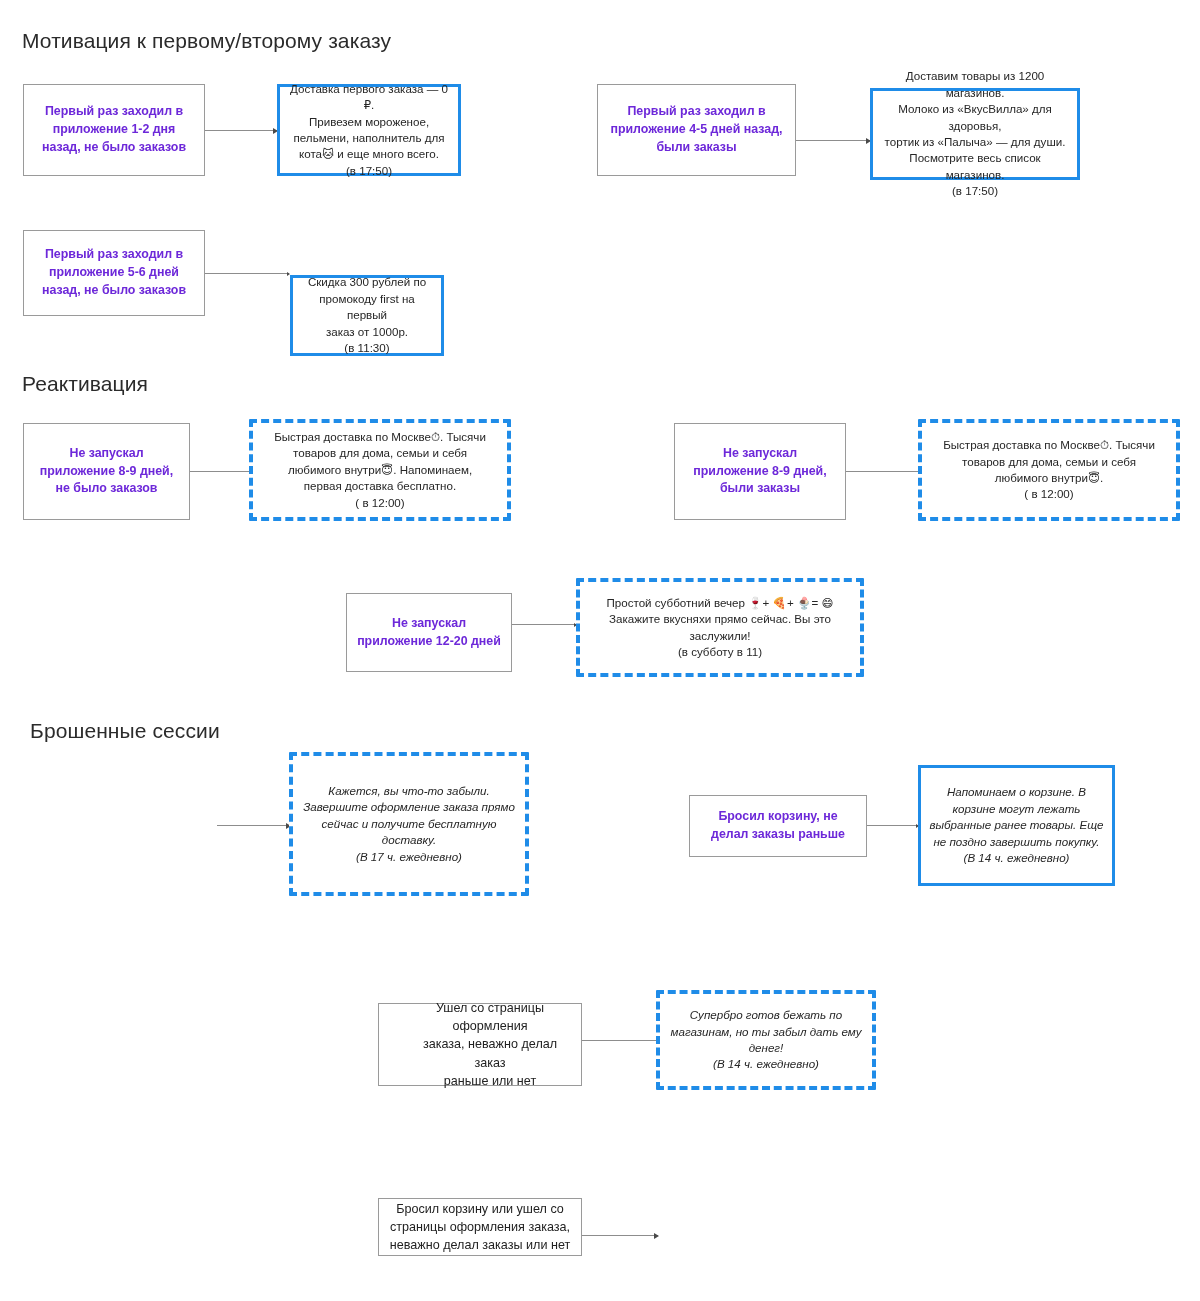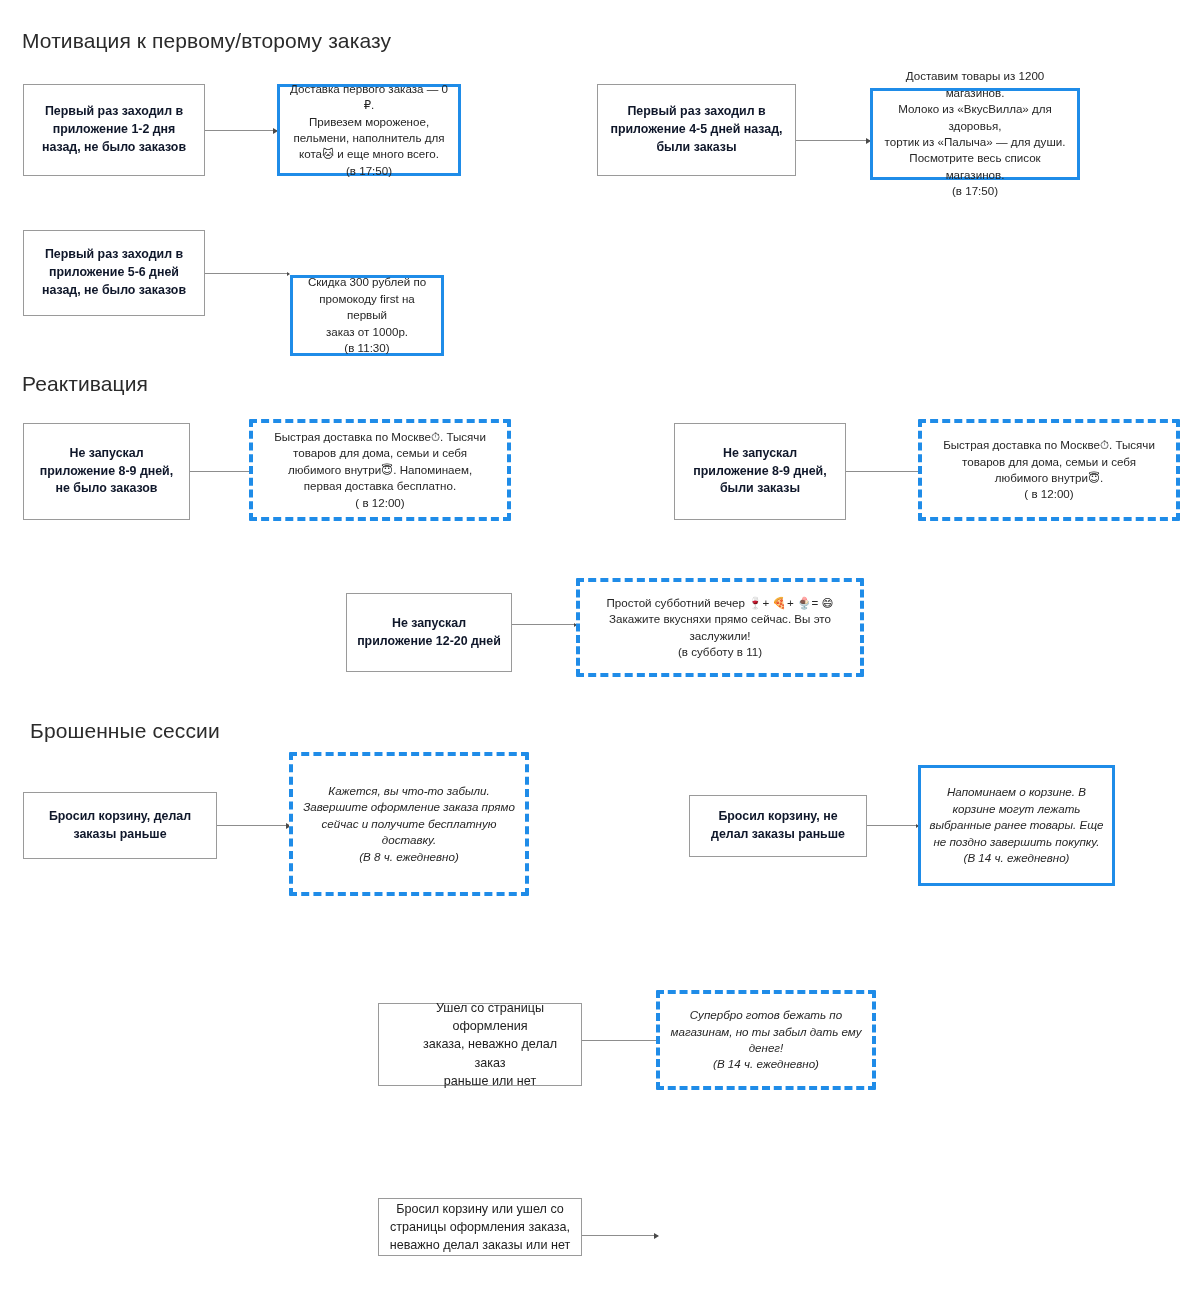--- a/index.html
+++ b/index.html
@@ -55,21 +55,21 @@
   }
 
   
   .node.cond {
     border: 1px solid #9a9a9a;
   }
   .node.cond .node-text {
     font-size: 12.4px;
     font-weight: bold;
     line-height: 1.45;
-    color: #0f172a;
+    color: #6d28d9;
   }
   .node.cond.regular .node-text {
     font-weight: 400;
     font-size: 12.6px;
     color: #222222;
   }
 
   
   .node.msg-solid {
     border: 3px solid #1f8ce8;
@@ -198,31 +198,27 @@
   <div class="connector stub" style="left:512px; top:624px; width:64px;"></div>
   <div class="node msg-dashed" style="left:576px; top:578px; width:288px; height:99px;">
     <span class="node-text">Простой субботний вечер 🍷+ 🍕+ 🍨= 😄
 Закажите вкусняхи прямо сейчас. Вы это
 заслужили!
 (в субботу в 11)</span>
   </div>
 
   <div class="section-title" style="left:30px; top:718px;">Брошенные сессии</div>
 
-  <div class="node cond" style="left:23px; top:792px; width:194px; height:67px;">
-    <span class="node-text">Бросил корзину, делал
-заказы раньше</span>
-  </div>
   <div class="connector" style="left:217px; top:825px; width:73px;"></div>
   <div class="node msg-dashed italic" style="left:289px; top:752px; width:240px; height:144px;">
     <span class="node-text">Кажется, вы что-то забыли.
 Завершите оформление заказа прямо
 сейчас и получите бесплатную
 доставку.
-(В 8 ч. ежедневно)</span>
+(В 17 ч. ежедневно)</span>
   </div>
 
   <div class="node cond" style="left:689px; top:795px; width:178px; height:62px;">
     <span class="node-text">Бросил корзину, не
 делал заказы раньше</span>
   </div>
   <div class="connector stub" style="left:867px; top:825px; width:51px;"></div>
   <div class="node msg-solid italic" style="left:918px; top:765px; width:197px; height:121px;">
     <span class="node-text">Напоминаем о корзине. В
 корзине могут лежать

